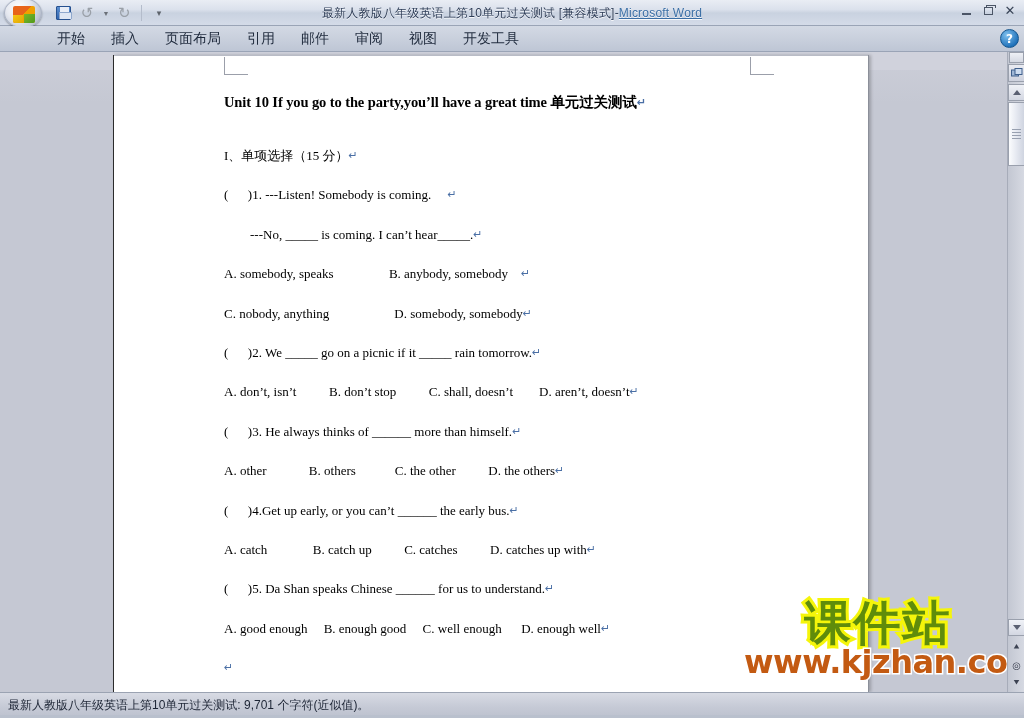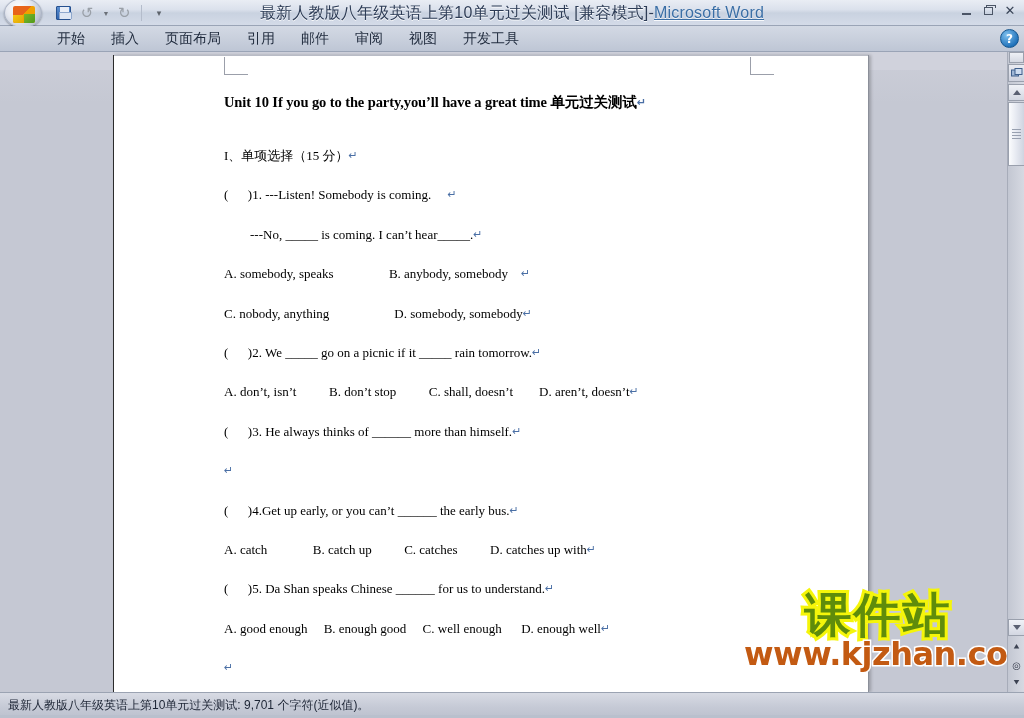--- a/index.html
+++ b/index.html
@@ -52,21 +52,21 @@
   .save-ico::before { content:""; position:absolute; left:3px; top:0; width:9px; height:5px; background:#e9eef7; }
   .save-ico::after  { content:""; position:absolute; left:2px; bottom:0; width:11px; height:6px; background:#dfe7f4; border:1px solid #8fa8cd; border-bottom:0; }
   .arrow-ico { font-size: 15px; color:#9aa0a8; line-height:1; font-family:"DejaVu Sans", sans-serif; }
   .arrow-ico.redo { transform: scaleX(-1); }
   .tiny-caret { font-size: 7px; color:#6b7078; margin-left:1px; }
   .qat-dd { font-size: 9px; color:#5d636b; }
 
   .win-title {
     position: absolute; left: 0; top: 0; width: 1024px; height: 26px;
     display:flex; align-items:center; justify-content:center;
-    font-size: 16px; color: #2d3c56; letter-spacing: .2px;
+    font-size: 12px; color: #2d3c56; letter-spacing: .2px;
     text-shadow: 0 1px 0 rgba(255,255,255,.85);
     pointer-events: none;
   }
   .win-title .app { color:#3a6ea5;text-decoration:underline; }
   .win-ctrls { position:absolute; right:4px; top:2px; display:flex; gap:2px; align-items:center; }
   .win-btn { width:20px; height:17px; display:flex; align-items:center; justify-content:center;
              font-size:11px; color:#3a4558; }
   .win-btn .min { display:block; width:9px; height:2px; background:#4b5566; margin-top:6px; }
   .win-btn .rest { display:block; width:9px; height:8px; border:1.5px solid #4b5566; position:relative; }
   .win-btn .rest::before{content:"";position:absolute;left:1px;top:-3px;width:8px;height:2px;border:1.5px solid #4b5566;border-bottom:0;}
@@ -122,21 +122,21 @@
   .pilcrow { color:#4a6fa5; font-size:11px; font-family:"DejaVu Sans",sans-serif; vertical-align: 1px; }
   .para {
     font-family:"Liberation Serif", serif; font-size:13px; color:#000;
     margin: 0; white-space: pre; line-height: 1;
   }
   .para-row { height: 39.4px; display:flex; align-items:flex-end; }
   .para-row.first { height: 50px; padding-top: 11px;}
 
   
   .watermark{
-    position:absolute; right:12px; bottom:20px; width:268px; text-align:center;
+    position:absolute; right:12px; bottom:12px; width:268px; text-align:center;
     pointer-events:none; user-select:none;
   }
   .wm-cn{
     font-family:"DejaVu Sans", sans-serif; font-weight:bold; font-size:47px; line-height:1;
     color:#5f8c0b;
     -webkit-text-stroke: 6px #f5f50a;
     paint-order: stroke fill;
     letter-spacing: 2px;
   }
   .wm-url{
@@ -295,20 +295,21 @@
           <span class="para">A. don’t, isn’t          B. don’t stop          C. shall, doesn’t        D. aren’t, doesn’t</span>
             <span class="pilcrow">↵</span>
         </div>
 
         <div class="para-row">
           <span class="para">(      )3. He always thinks of ______ more than himself.</span>
             <span class="pilcrow">↵</span>
         </div>
 
         <div class="para-row">
+          <span class="para">A. other             B. others            C. the other          D. the others</span>
             <span class="pilcrow">↵</span>
         </div>
 
         <div class="para-row">
           <span class="para">(      )4.Get up early, or you can’t ______ the early bus.</span>
             <span class="pilcrow">↵</span>
         </div>
 
         <div class="para-row">
           <span class="para">A. catch              B. catch up          C. catches          D. catches up with</span>

